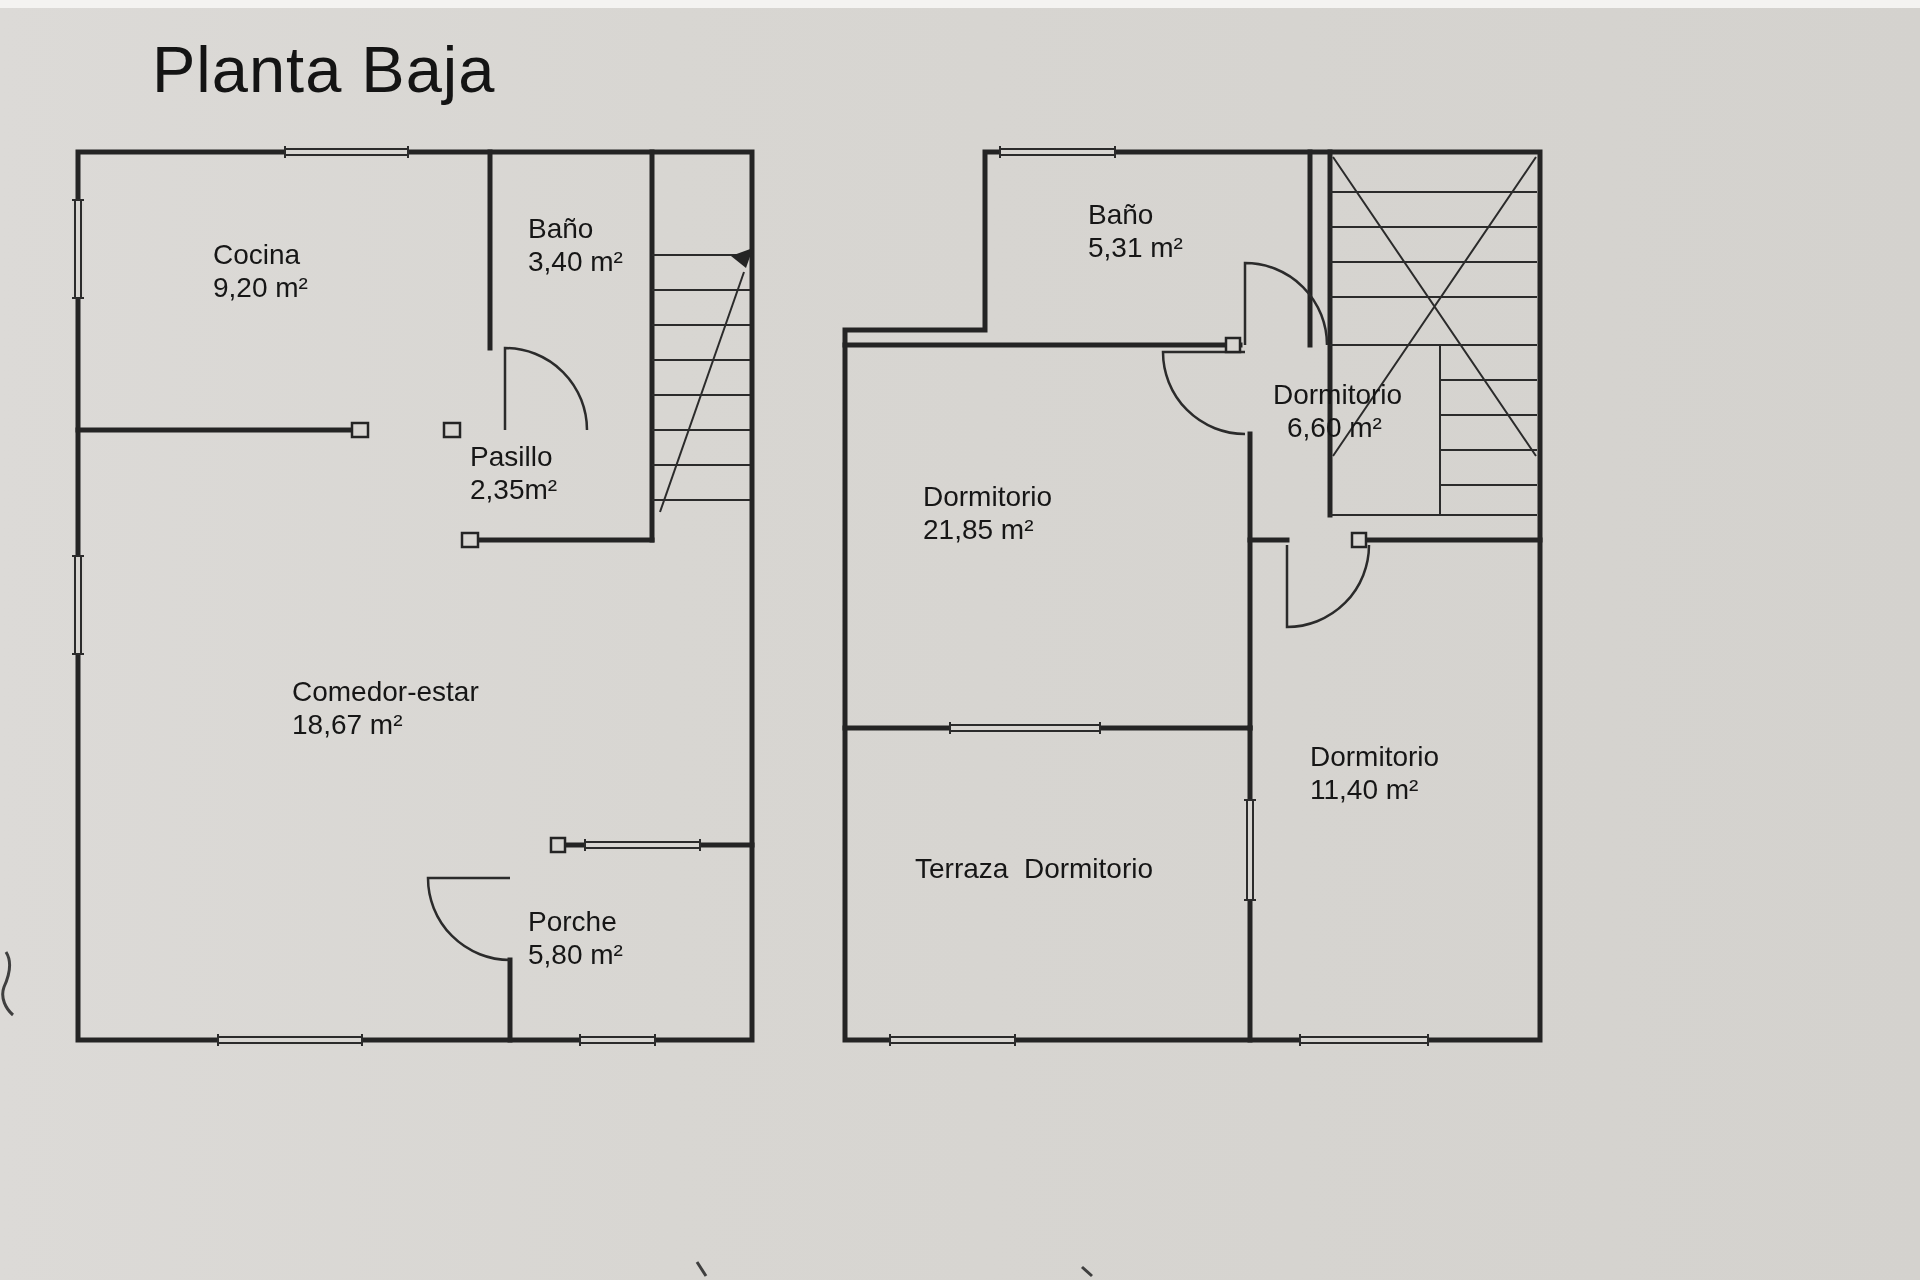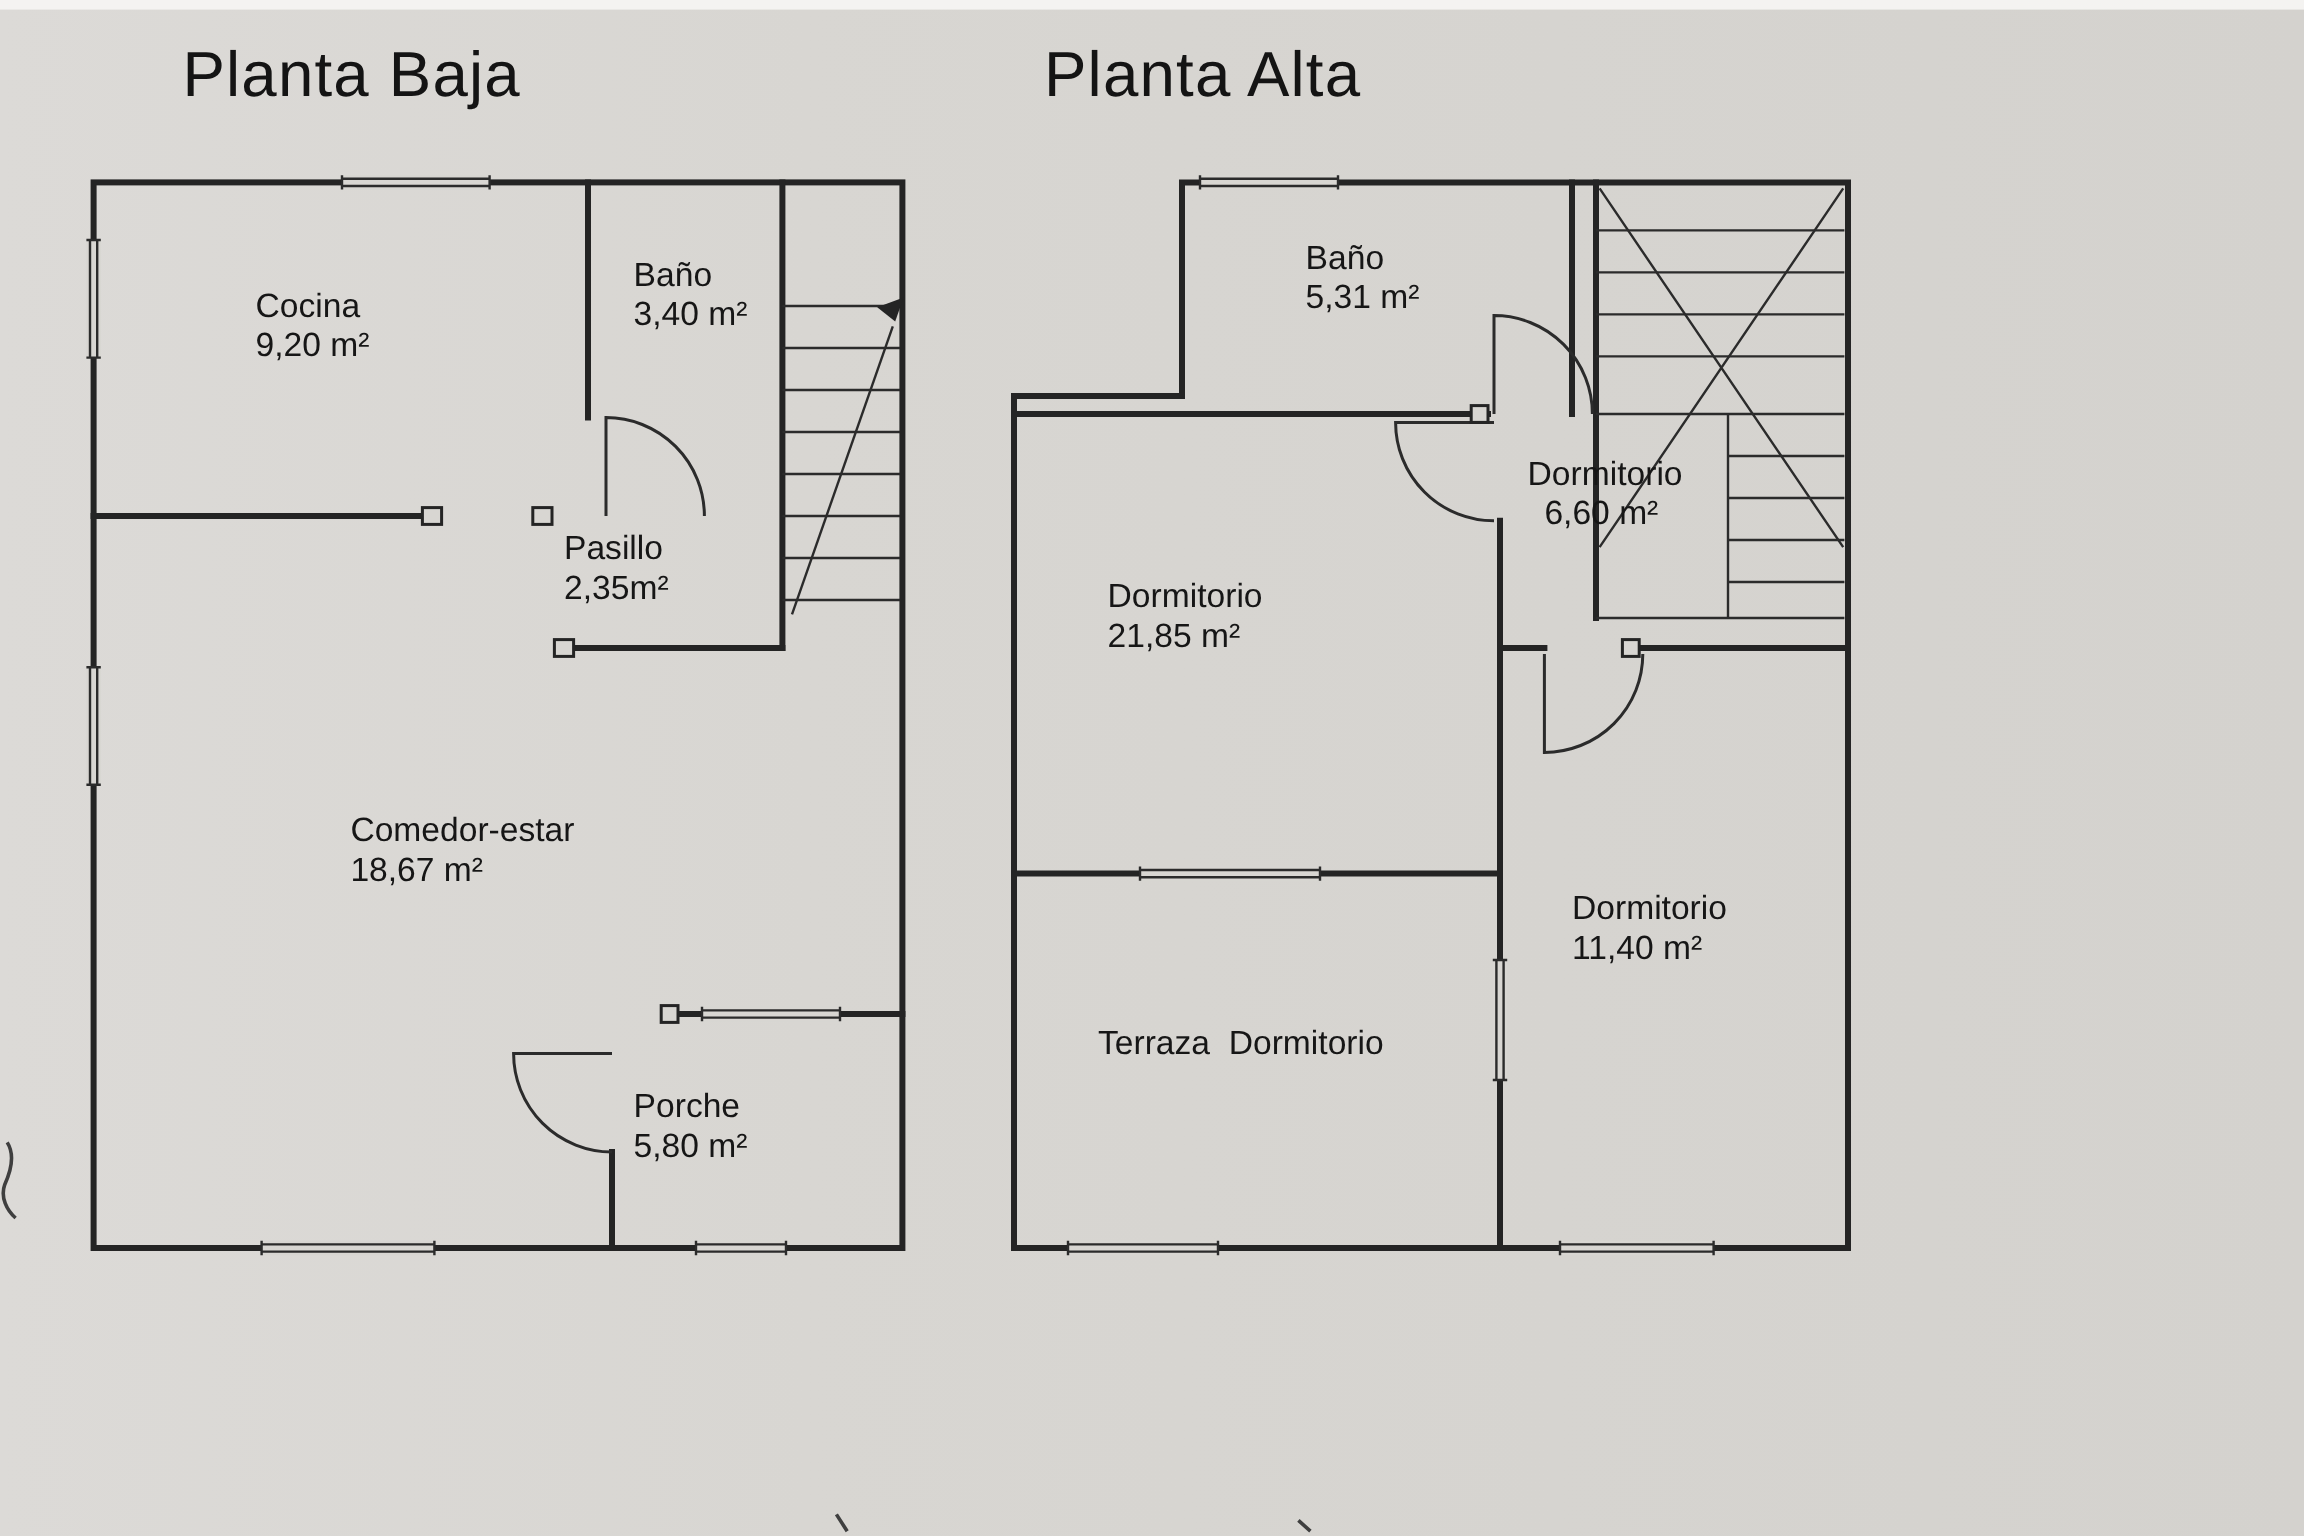--- a/index.html
+++ b/index.html
@@ -11,21 +11,21 @@
   .scan-strip{position:absolute;left:0;top:0;width:100%;height:8px;background:#f4f3f1;}
   svg.linework{position:absolute;left:0;top:0;}
   .wall{stroke:#242424;stroke-width:5;fill:none;stroke-linecap:square;}
   .thin{stroke:#2b2b2b;stroke-width:2;fill:none;}
   .door{stroke:#2b2b2b;stroke-width:2.5;fill:none;}
   .win-bg{fill:#d8d6d2;stroke:none;}
   .jamb{fill:#d8d6d2;stroke:#242424;stroke-width:2.5;}
   .arrow{fill:#242424;stroke:none;}
   .artifact{stroke:#3f3f3f;stroke-width:3;fill:none;}
   .plan-title{
-    position:absolute;font-size:53px;color:#141414;letter-spacing:1px;
+    position:absolute;font-size:65px;color:#141414;letter-spacing:1px;
     white-space:nowrap;
   }
   .room-label{position:absolute;color:#161616;font-size:28px;line-height:33px;}
   .room-name{white-space:pre-wrap;}
   .room-area{white-space:pre-wrap;}
 </style>
 </head>
 <body>
 
 <div class="page">
@@ -135,21 +135,20 @@
       </g>
     </g>
 
     <g>
       <path class="artifact" d="M6,952 c7,11 3,24 -2,35 c-4,11 2,22 9,28"></path>
       <path class="artifact" d="M697,1262 l9,14 M1082,1267 l10,9"></path>
     </g>
   </svg>
 
   <div class="plan-title" style="left:152px;top:32px">Planta Baja</div>
-  <div class="plan-title" style="left:870px;top:32px">Planta Alta</div>
 
   <div class="room-label" style="left:213px;top:238px">
     <div class="room-name">Cocina</div>
     <div class="room-area">9,20 m²</div>
   </div>
   <div class="room-label" style="left:528px;top:212px">
     <div class="room-name">Baño</div>
     <div class="room-area">3,40 m²</div>
   </div>
   <div class="room-label" style="left:470px;top:440px">

